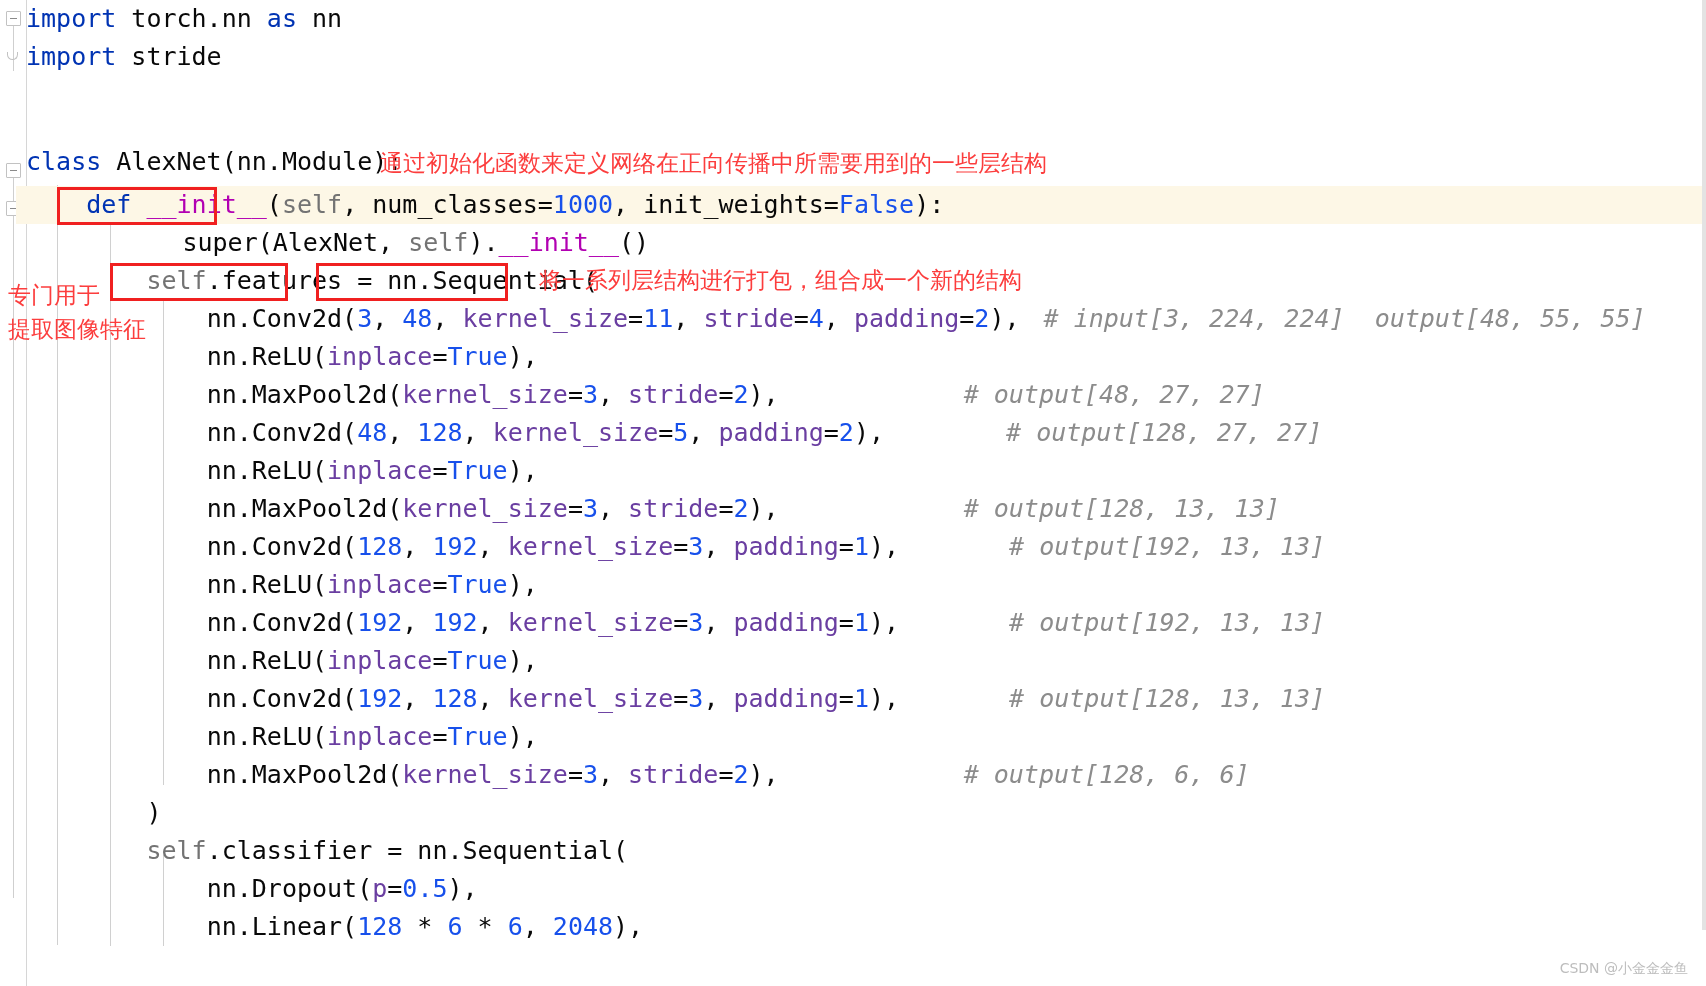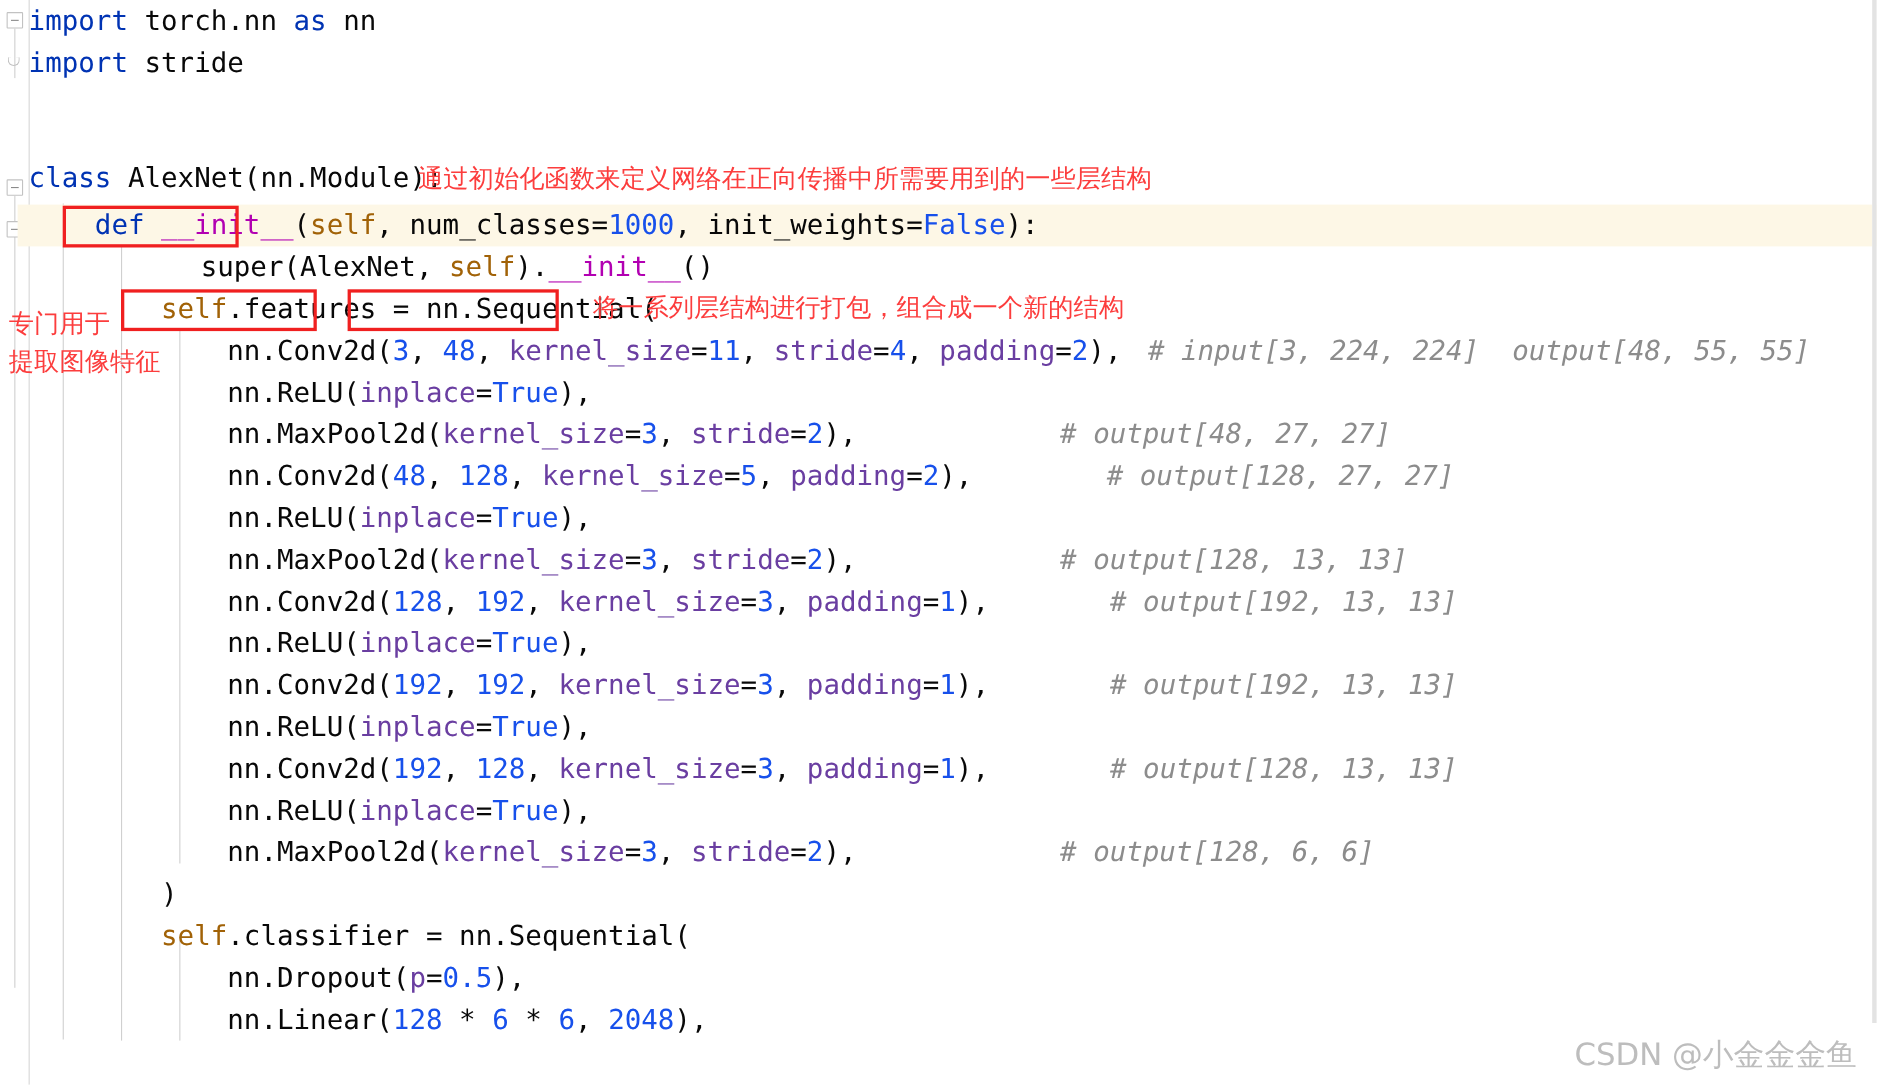--- a/index.html
+++ b/index.html
@@ -105,21 +105,21 @@
   .indent-guide {
     position: absolute;
     width: 1px;
     background: #d0d0d0;
   }
 
   
   .kw   { color: #0033b3; }          
   .num  { color: #1750eb; }          
   .bi   { color: #1750eb; }          
-  .self { color: #a16207; }          
+  .self { color: #737373; }          
   .mag  { color: #b200b2; }          
   .parm { color: #6a3ea1; }          
   .cmt  { color: #8c8c8c; font-style: italic; }
   .pln  { color: #080808; }
 
   
   .redbox {
     position: absolute;
     border: 3px solid #f02020;
     box-sizing: border-box;
@@ -142,21 +142,21 @@
     line-height: 34px;
   }
 
   
   #watermark {
     position: absolute;
     right: 18px;
     bottom: 8px;
     color: #bdbdbd;
     font-family: "DejaVu Sans", "Liberation Sans", sans-serif;
-    font-size: 28px;
+    font-size: 14px;
     white-space: pre;
   }
 
   
   #scroll-strip {
     position: absolute;
     right: 0; top: 0;
     width: 4px; height: 986px;
     background: #ffffff;
   }

